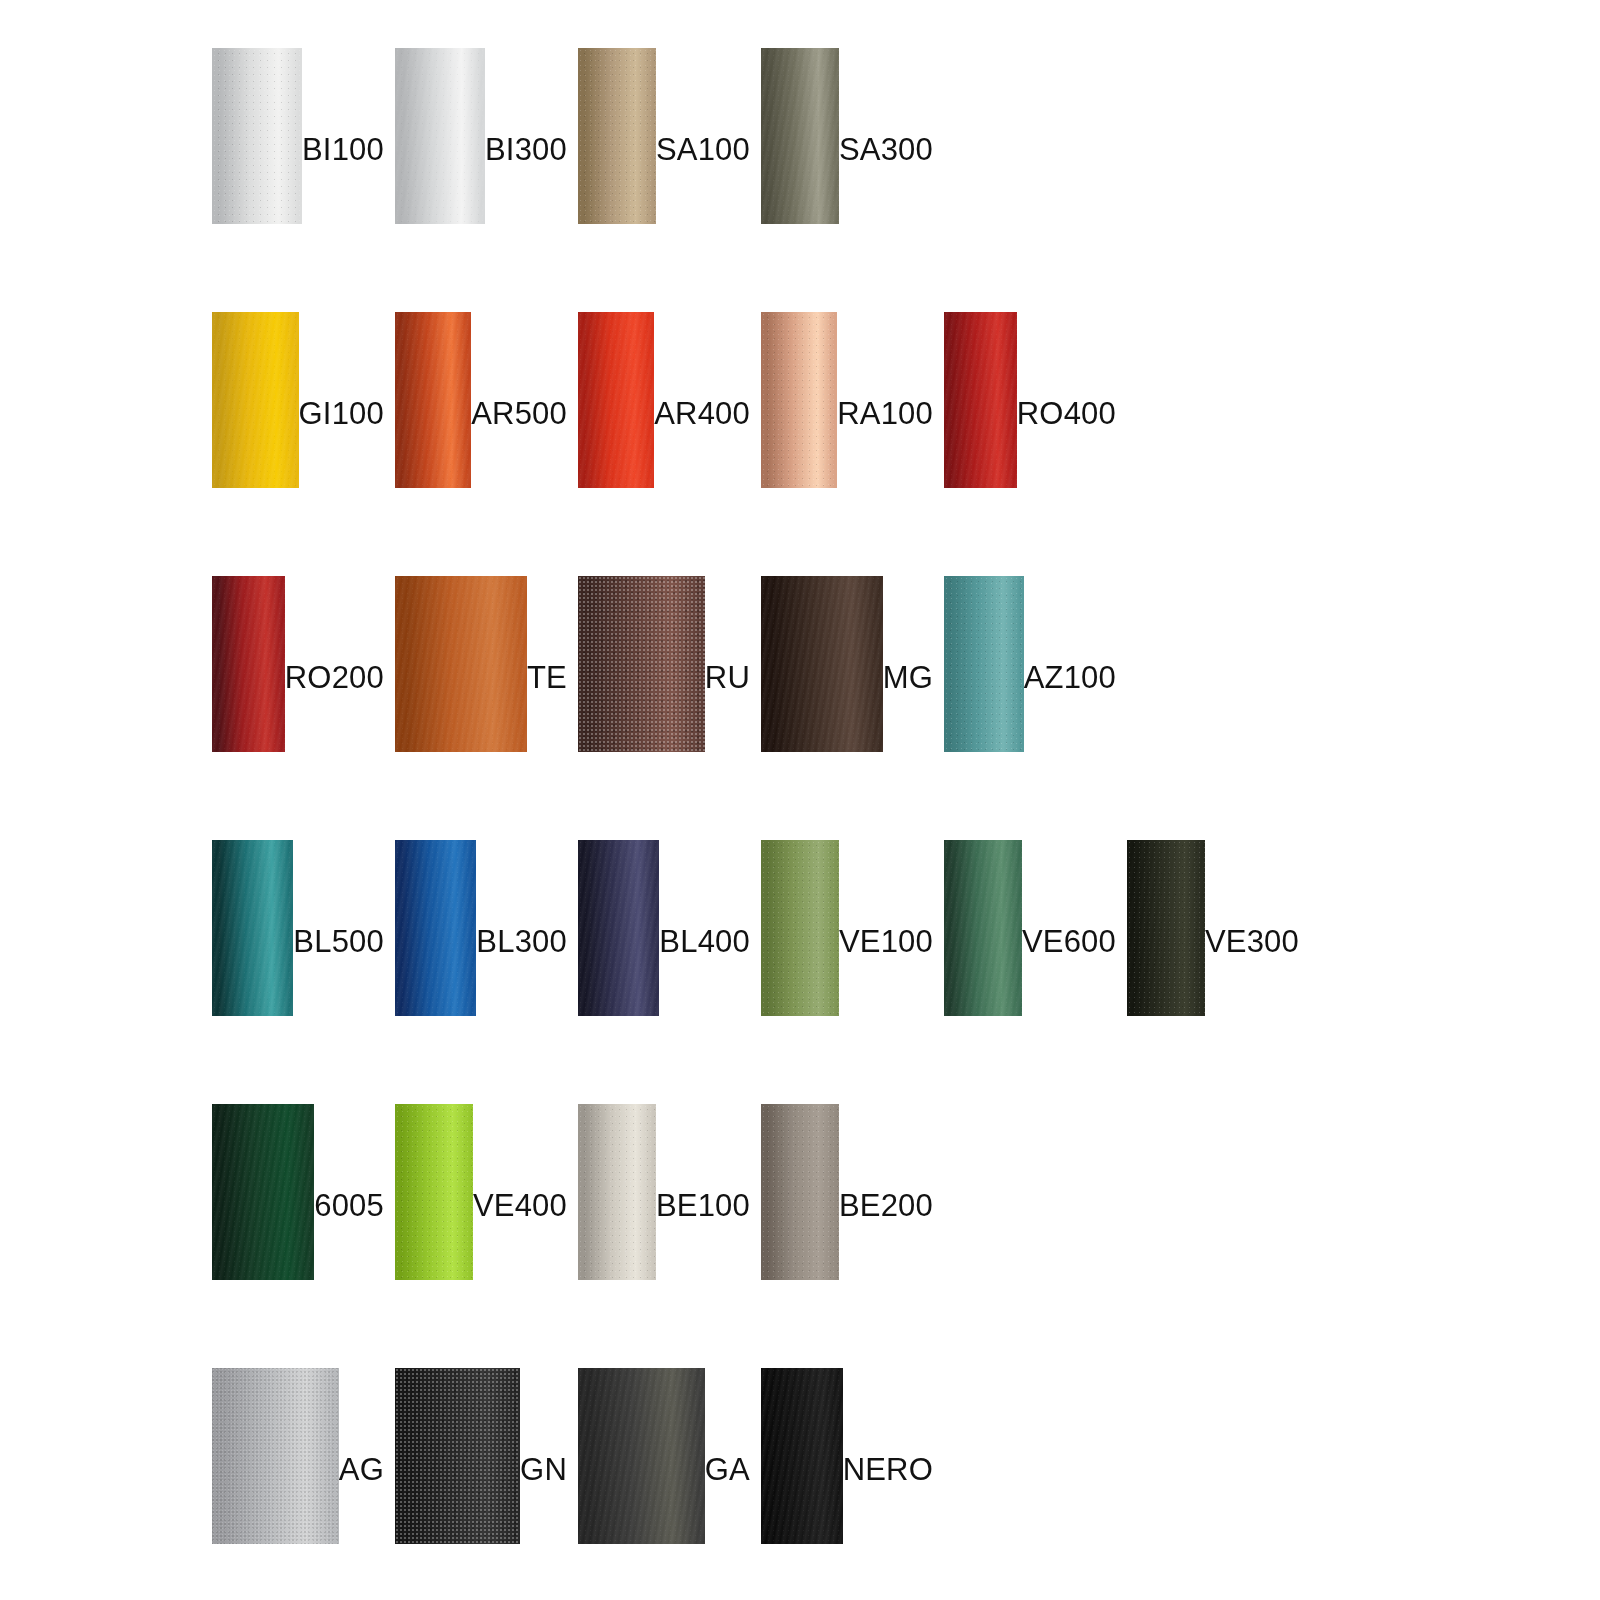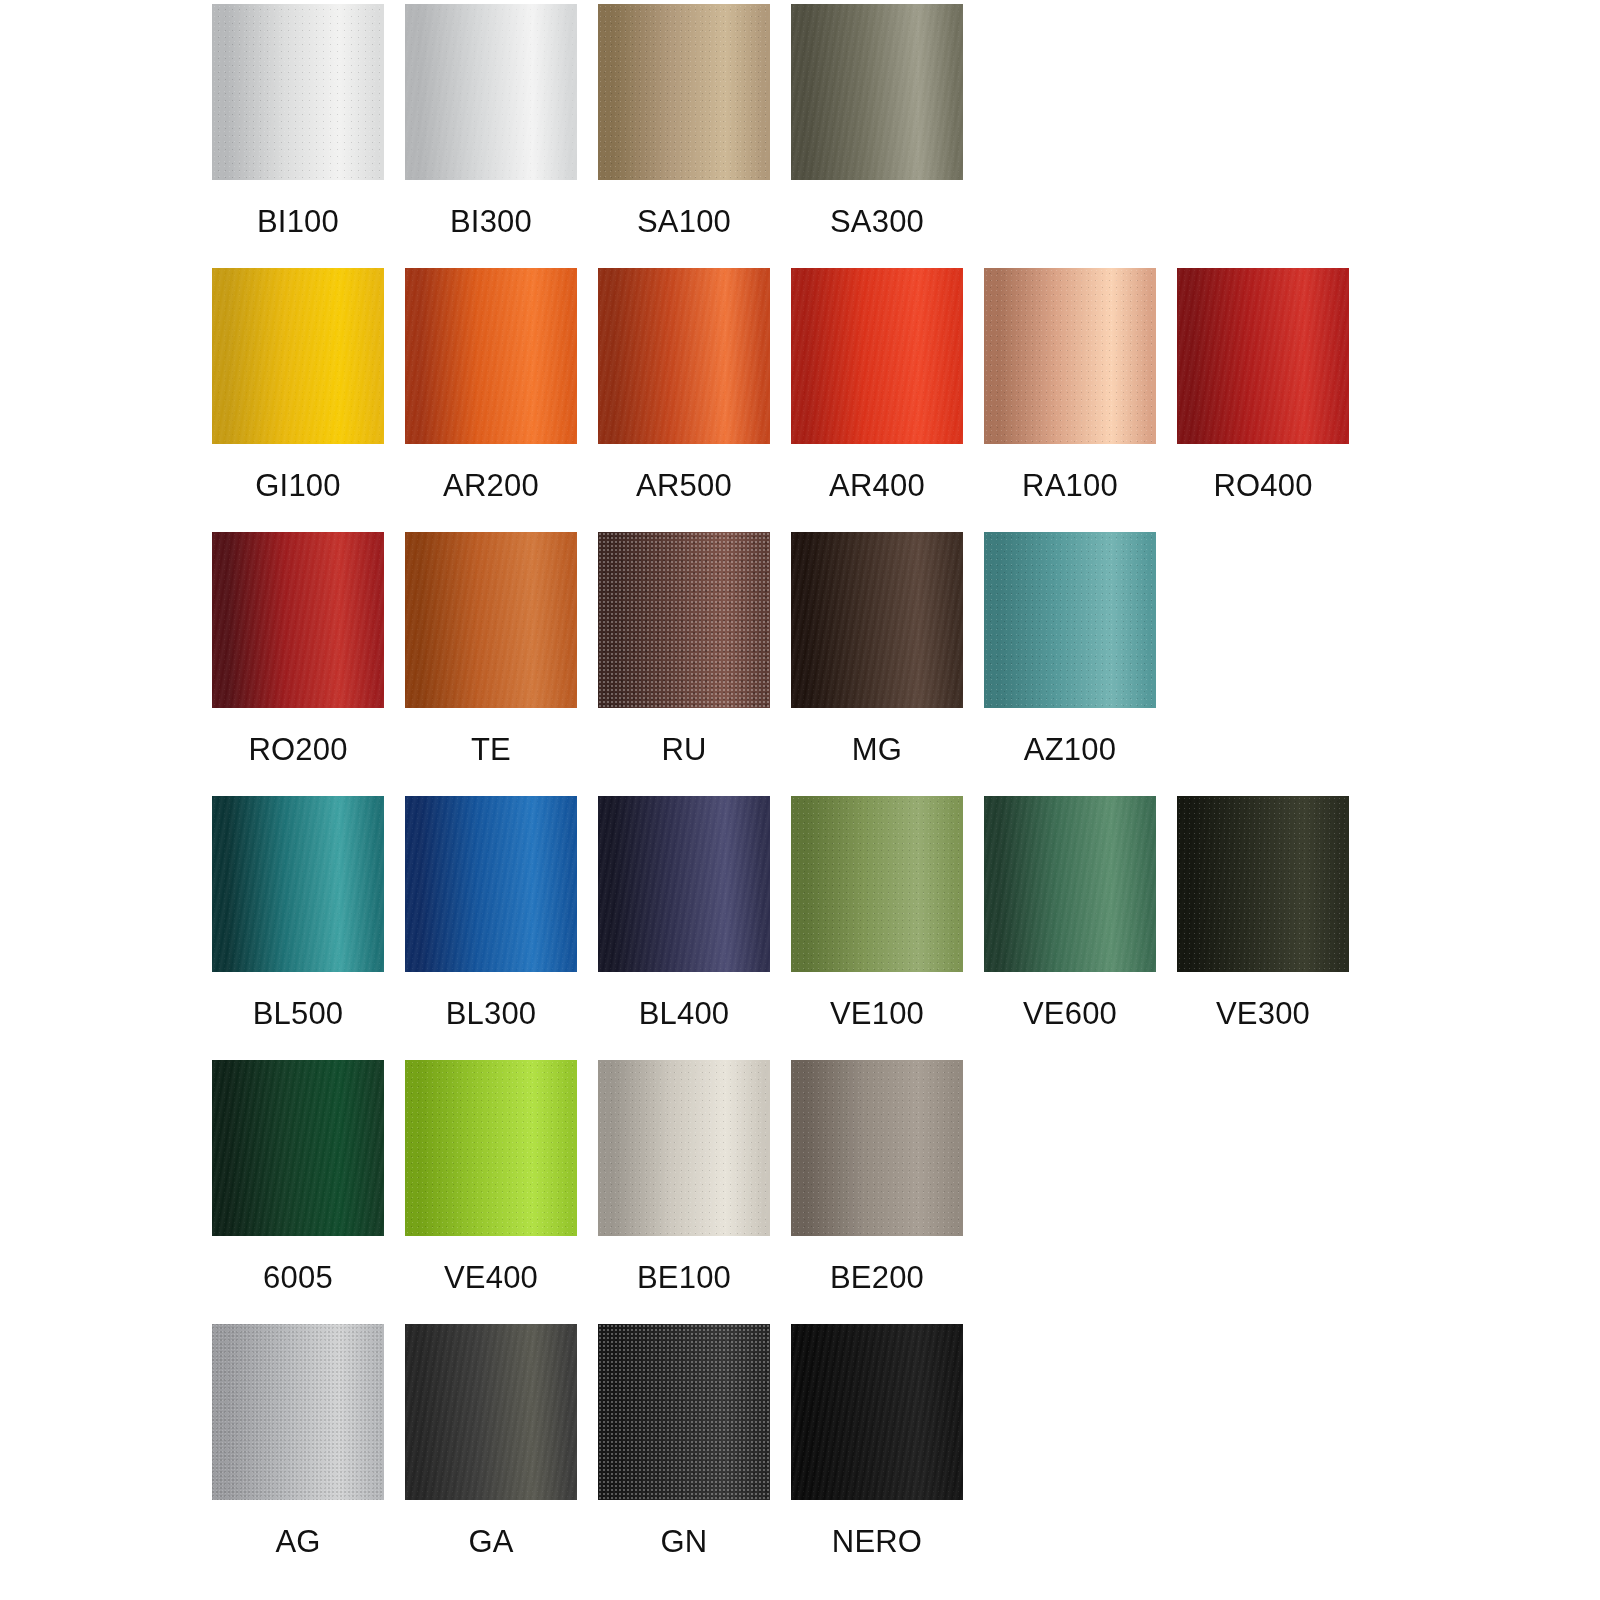--- a/index.html
+++ b/index.html
@@ -23,23 +23,23 @@
   }
   .row {
     display: flex;
     width: 1600px;
     height: 264px;
     padding-left: 212px;
     box-sizing: border-box;
   }
   .cell {
     width: 172px;
-    margin-right: 21px;
+    margin-right: 11px;
     display: flex;
-    flex-direction: column;
+    flex-direction: row;
     align-items: center;
   }
   .swatch {
     width: 172px;
     height: 176px;
     position: relative;
     overflow: hidden;
   }
   
   .swatch .base {
@@ -134,28 +134,20 @@
       <div class="cell">
         <div class="swatch gloss">
           <div class="base" style="background: linear-gradient(90deg, rgb(197, 154, 16) 0%, rgb(197, 154, 16) 9%, rgb(232, 183, 10) 42%, rgb(247, 203, 4) 74%, rgb(232, 183, 10) 96%, rgb(232, 183, 10) 100%);"></div>
           <div class="sheen"></div>
           <div class="grain"></div>
         </div>
         <div class="label">GI100</div>
       </div>
       <div class="cell">
         <div class="swatch gloss">
-          <div class="base" style="background: linear-gradient(90deg, rgb(160, 50, 18) 0%, rgb(160, 50, 18) 9%, rgb(221, 90, 24) 42%, rgb(244, 118, 44) 74%, rgb(221, 90, 24) 96%, rgb(221, 90, 24) 100%);"></div>
-          <div class="sheen"></div>
-          <div class="grain"></div>
-        </div>
-        <div class="label">AR200</div>
-      </div>
-      <div class="cell">
-        <div class="swatch gloss">
           <div class="base" style="background: linear-gradient(90deg, rgb(143, 44, 17) 0%, rgb(143, 44, 17) 9%, rgb(195, 68, 27) 42%, rgb(239, 115, 56) 74%, rgb(195, 68, 27) 96%, rgb(195, 68, 27) 100%);"></div>
           <div class="sheen"></div>
           <div class="grain"></div>
         </div>
         <div class="label">AR500</div>
       </div>
       <div class="cell">
         <div class="swatch gloss">
           <div class="base" style="background: linear-gradient(90deg, rgb(167, 28, 18) 0%, rgb(167, 28, 18) 9%, rgb(218, 48, 24) 42%, rgb(239, 69, 39) 74%, rgb(218, 48, 24) 96%, rgb(218, 48, 24) 100%);"></div>
           <div class="sheen"></div>
@@ -309,34 +301,34 @@
     <div class="row">
       <div class="cell">
         <div class="swatch metallic">
           <div class="base" style="background: linear-gradient(90deg, rgb(155, 156, 160) 0%, rgb(155, 156, 160) 9%, rgb(182, 184, 187) 42%, rgb(210, 211, 212) 74%, rgb(182, 184, 187) 96%, rgb(182, 184, 187) 100%);"></div>
           <div class="sheen"></div>
           <div class="grain"></div>
         </div>
         <div class="label">AG</div>
       </div>
       <div class="cell">
-        <div class="swatch gloss">
-          <div class="base" style="background: linear-gradient(90deg, rgb(35, 35, 35) 0%, rgb(35, 35, 35) 9%, rgb(58, 58, 57) 42%, rgb(88, 88, 79) 74%, rgb(58, 58, 57) 96%, rgb(58, 58, 57) 100%);"></div>
-          <div class="sheen"></div>
-          <div class="grain"></div>
-        </div>
-        <div class="label">GA</div>
-      </div>
-      <div class="cell">
         <div class="swatch speckle">
           <div class="base" style="background: linear-gradient(90deg, rgb(20, 20, 20) 0%, rgb(20, 20, 20) 9%, rgb(36, 36, 36) 42%, rgb(52, 52, 52) 74%, rgb(36, 36, 36) 96%, rgb(36, 36, 36) 100%);"></div>
           <div class="sheen"></div>
           <div class="grain"></div>
         </div>
         <div class="label">GN</div>
+      </div>
+      <div class="cell">
+        <div class="swatch gloss">
+          <div class="base" style="background: linear-gradient(90deg, rgb(35, 35, 35) 0%, rgb(35, 35, 35) 9%, rgb(58, 58, 57) 42%, rgb(88, 88, 79) 74%, rgb(58, 58, 57) 96%, rgb(58, 58, 57) 100%);"></div>
+          <div class="sheen"></div>
+          <div class="grain"></div>
+        </div>
+        <div class="label">GA</div>
       </div>
       <div class="cell">
         <div class="swatch gloss">
           <div class="base" style="background: linear-gradient(90deg, rgb(8, 8, 8) 0%, rgb(8, 8, 8) 9%, rgb(18, 18, 18) 42%, rgb(29, 29, 29) 74%, rgb(18, 18, 18) 96%, rgb(18, 18, 18) 100%);"></div>
           <div class="sheen"></div>
           <div class="grain"></div>
         </div>
         <div class="label">NERO</div>
       </div>
     </div>

